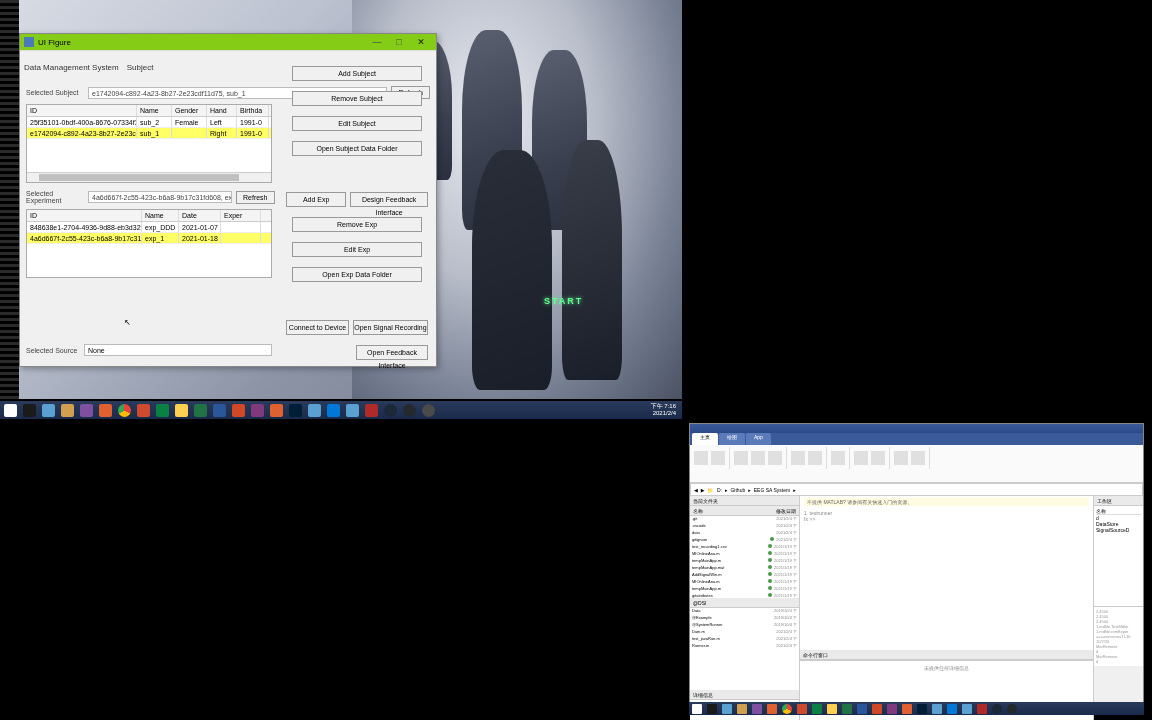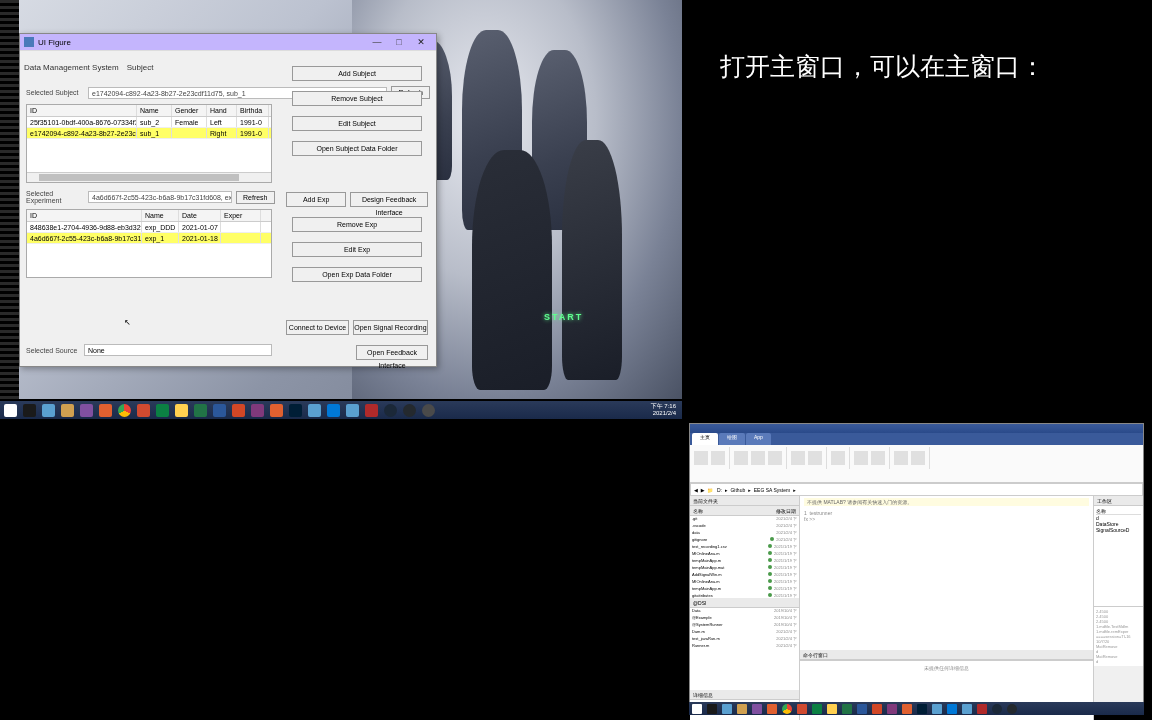--- a/index.html
+++ b/index.html
@@ -8,25 +8,25 @@
 
 .desktop-tl { position: absolute; left: 0; top: 0; width: 682px; height: 399px; background: linear-gradient(135deg, #d8dce4 0%, #bcc2d0 30%, #8c94a6 60%, #6e7688 100%); }
 .desktop-tl::before { content: ""; position: absolute; left: 0; top: 0; width: 19px; height: 399px; background: repeating-linear-gradient(0deg, #2a2a2a 0 3px, #000 3px 6px); }
 .anime-bg { position: absolute; right: 0; top: 0; width: 330px; height: 399px; background: radial-gradient(ellipse at 40% 30%, #e8eaf0 0%, #b8bdc9 40%, #7a8296 70%, #4a5264 100%); }
 .anime-char { position: absolute; background: linear-gradient(160deg, #5a6070 0%, #3a4050 60%, #2a3040 100%); border-radius: 40% 40% 10% 10%; }
 .c1 { left: 50px; top: 40px; width: 50px; height: 140px; }
 .c2 { left: 110px; top: 30px; width: 60px; height: 200px; }
 .c3 { left: 180px; top: 50px; width: 55px; height: 180px; }
 .c4 { left: 120px; top: 150px; width: 80px; height: 240px; background: linear-gradient(160deg, #2a2e38 0%, #1a1e28 100%); }
 .c5 { left: 210px; top: 140px; width: 60px; height: 240px; background: linear-gradient(160deg, #3a3e48 0%, #1a1e28 100%); }
-.start-badge { position: absolute; left: 544px; top: 296px; font-size: 9px; color: #5fff8f; font-weight: bold; letter-spacing: 2px; text-shadow: 0 0 4px #5fff8f; margin-top: 16px; }
+.start-badge { position: absolute; left: 544px; top: 296px; font-size: 9px; color: #5fff8f; font-weight: bold; letter-spacing: 2px; text-shadow: 0 0 4px #5fff8f; }
 
 
 .uifig { position: absolute; left: 19px; top: 33px; width: 418px; height: 334px; background: #f0f0f0; border: 1px solid #888; box-shadow: 2px 2px 6px rgba(0,0,0,0.3); font-size: 8px; }
-.uifig-title { height: 17px; background: #c4b5fd; border-bottom: 1px solid #ddd; display: flex; align-items: center; padding: 0 4px; }
+.uifig-title { height: 17px; background: #84cc16; border-bottom: 1px solid #ddd; display: flex; align-items: center; padding: 0 4px; }
 .uifig-title .ico { width: 10px; height: 10px; background: #4a7aba; margin-right: 4px; }
 .uifig-title .txt { flex: 1; font-size: 8px; }
 .winbtn { width: 22px; height: 16px; text-align: center; line-height: 16px; font-size: 9px; color: #444; }
 .winbtn.close { color: #222; }
 
 .menubar { height: 12px; background: #f0f0f0; padding: 16px 4px; font-size: 8px; color: #333; display: flex; gap: 8px; align-items: center; }
 
 .row-sel { display: flex; align-items: center; gap: 4px; padding: 3px 6px; font-size: 7px; color: #444; }
 .row-sel .lbl { width: 58px; }
 .row-sel .val { flex: 1; border: 1px solid #bbb; background: #fff; height: 12px; padding: 0 3px; line-height: 12px; overflow: hidden; white-space: nowrap; }
@@ -245,21 +245,20 @@
   <div class="tbico" style="background:#1b2838;border-radius:50%"></div>
   <div class="tbico" style="background:#24292e;border-radius:50%"></div>
   <div class="tbico" style="background:#4a4a4a;border-radius:50%"></div>
   <div class="tbtime">
     <div>下午 7:16</div>
     <div>2021/2/4</div>
   </div>
 </div>
 
 <div class="text-tr">
-  <div class="line1">打开主窗口，可以在主窗口：</div>
 </div>
 
 <div class="matlab">
   <div class="ml-title"></div>
   <div class="ml-tabs">
     <div class="ml-tab">主页</div>
     <div class="ml-tab i">绘图</div>
     <div class="ml-tab i">App</div>
   </div>
   <div class="ml-ribbon">

